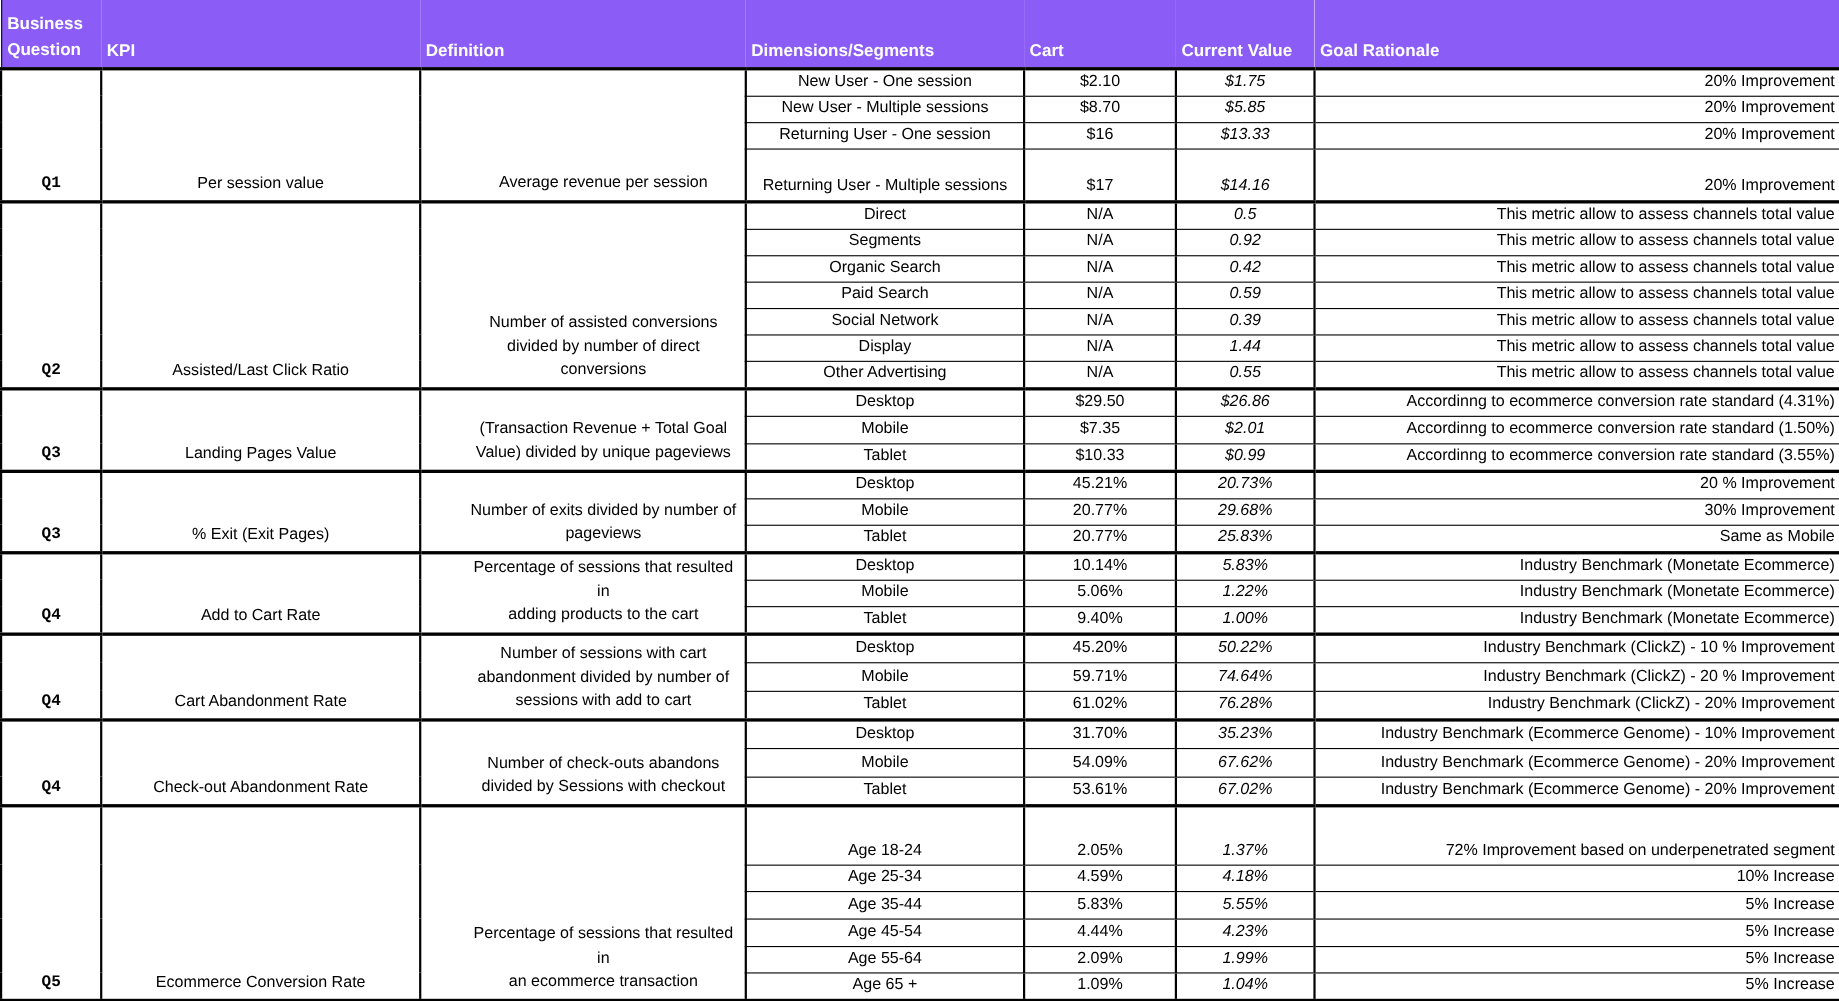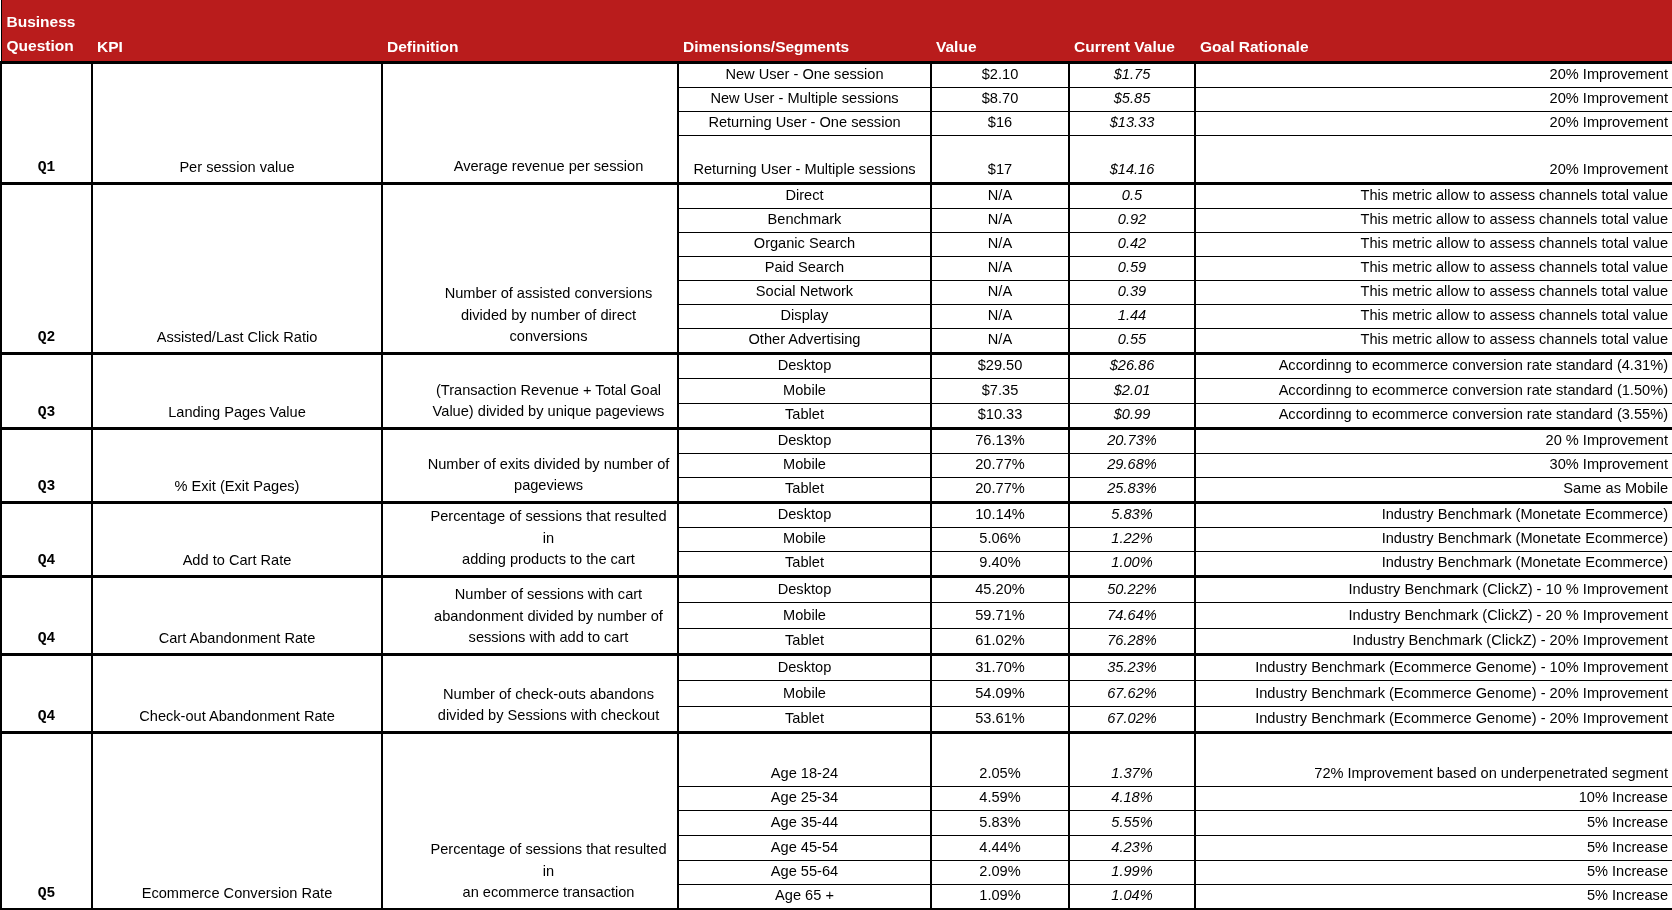--- a/index.html
+++ b/index.html
@@ -15,21 +15,21 @@
   }
   table.kpi-table {
     border-collapse: collapse;
     table-layout: fixed;
     width: 1672px;
   }
   th, td { box-sizing: border-box; }
 
   thead tr { height: 62px; }
   thead th {
-    background: #b91c1c;
+    background: #8b5cf6;
     color: #ffffff;
     font-size: 15.5px;
     font-weight: bold;
     text-align: left;
     vertical-align: bottom;
     padding: 2px 2px 5px 5px;
     white-space: nowrap;
     overflow: hidden;
   }
   thead th.wrap { white-space: normal; line-height: 24px; padding-bottom: 3px; }
@@ -70,21 +70,21 @@
     <col style="width:138px">
     <col style="width:126px">
     <col style="width:478px">
   </colgroup>
   <thead>
     <tr>
       <th class="wrap">Business Question</th>
       <th>KPI</th>
       <th>Definition</th>
       <th>Dimensions/Segments</th>
-      <th>Value</th>
+      <th>Cart</th>
       <th>Current Value</th>
       <th>Goal Rationale</th>
     </tr>
   </thead>
   <tbody id="table-body">
       <tr class="group-start" style="height: 25px;">
         <td class="col-q" rowspan="4">Q1</td>
         <td class="col-kpi" rowspan="4">Per session value</td>
         <td class="col-def" rowspan="4">Average revenue per session</td>
         <td class="col-seg">New User - One session</td>
@@ -115,21 +115,21 @@
         <td class="col-kpi" rowspan="7">Assisted/Last Click Ratio</td>
         <td class="col-def" rowspan="7">Number of assisted conversions
 divided by number of direct
 conversions</td>
         <td class="col-seg">Direct</td>
         <td class="col-goal">N/A</td>
         <td class="col-cur">0.5</td>
         <td class="col-rat">This metric allow to assess channels total value</td>
       </tr>
       <tr style="height: 23px;">
-        <td class="col-seg">Benchmark</td>
+        <td class="col-seg">Segments</td>
         <td class="col-goal">N/A</td>
         <td class="col-cur">0.92</td>
         <td class="col-rat">This metric allow to assess channels total value</td>
       </tr>
       <tr style="height: 23px;">
         <td class="col-seg">Organic Search</td>
         <td class="col-goal">N/A</td>
         <td class="col-cur">0.42</td>
         <td class="col-rat">This metric allow to assess channels total value</td>
       </tr>
@@ -178,21 +178,21 @@
         <td class="col-goal">$10.33</td>
         <td class="col-cur">$0.99</td>
         <td class="col-rat">Accordinng to ecommerce conversion rate standard (3.55%)</td>
       </tr>
       <tr class="group-start" style="height: 24px;">
         <td class="col-q" rowspan="3">Q3</td>
         <td class="col-kpi" rowspan="3">% Exit (Exit Pages)</td>
         <td class="col-def" rowspan="3">Number of exits divided by number of
 pageviews</td>
         <td class="col-seg">Desktop</td>
-        <td class="col-goal">76.13%</td>
+        <td class="col-goal">45.21%</td>
         <td class="col-cur">20.73%</td>
         <td class="col-rat">20 % Improvement</td>
       </tr>
       <tr style="height: 24px;">
         <td class="col-seg">Mobile</td>
         <td class="col-goal">20.77%</td>
         <td class="col-cur">29.68%</td>
         <td class="col-rat">30% Improvement</td>
       </tr>
       <tr style="height: 24px;">

